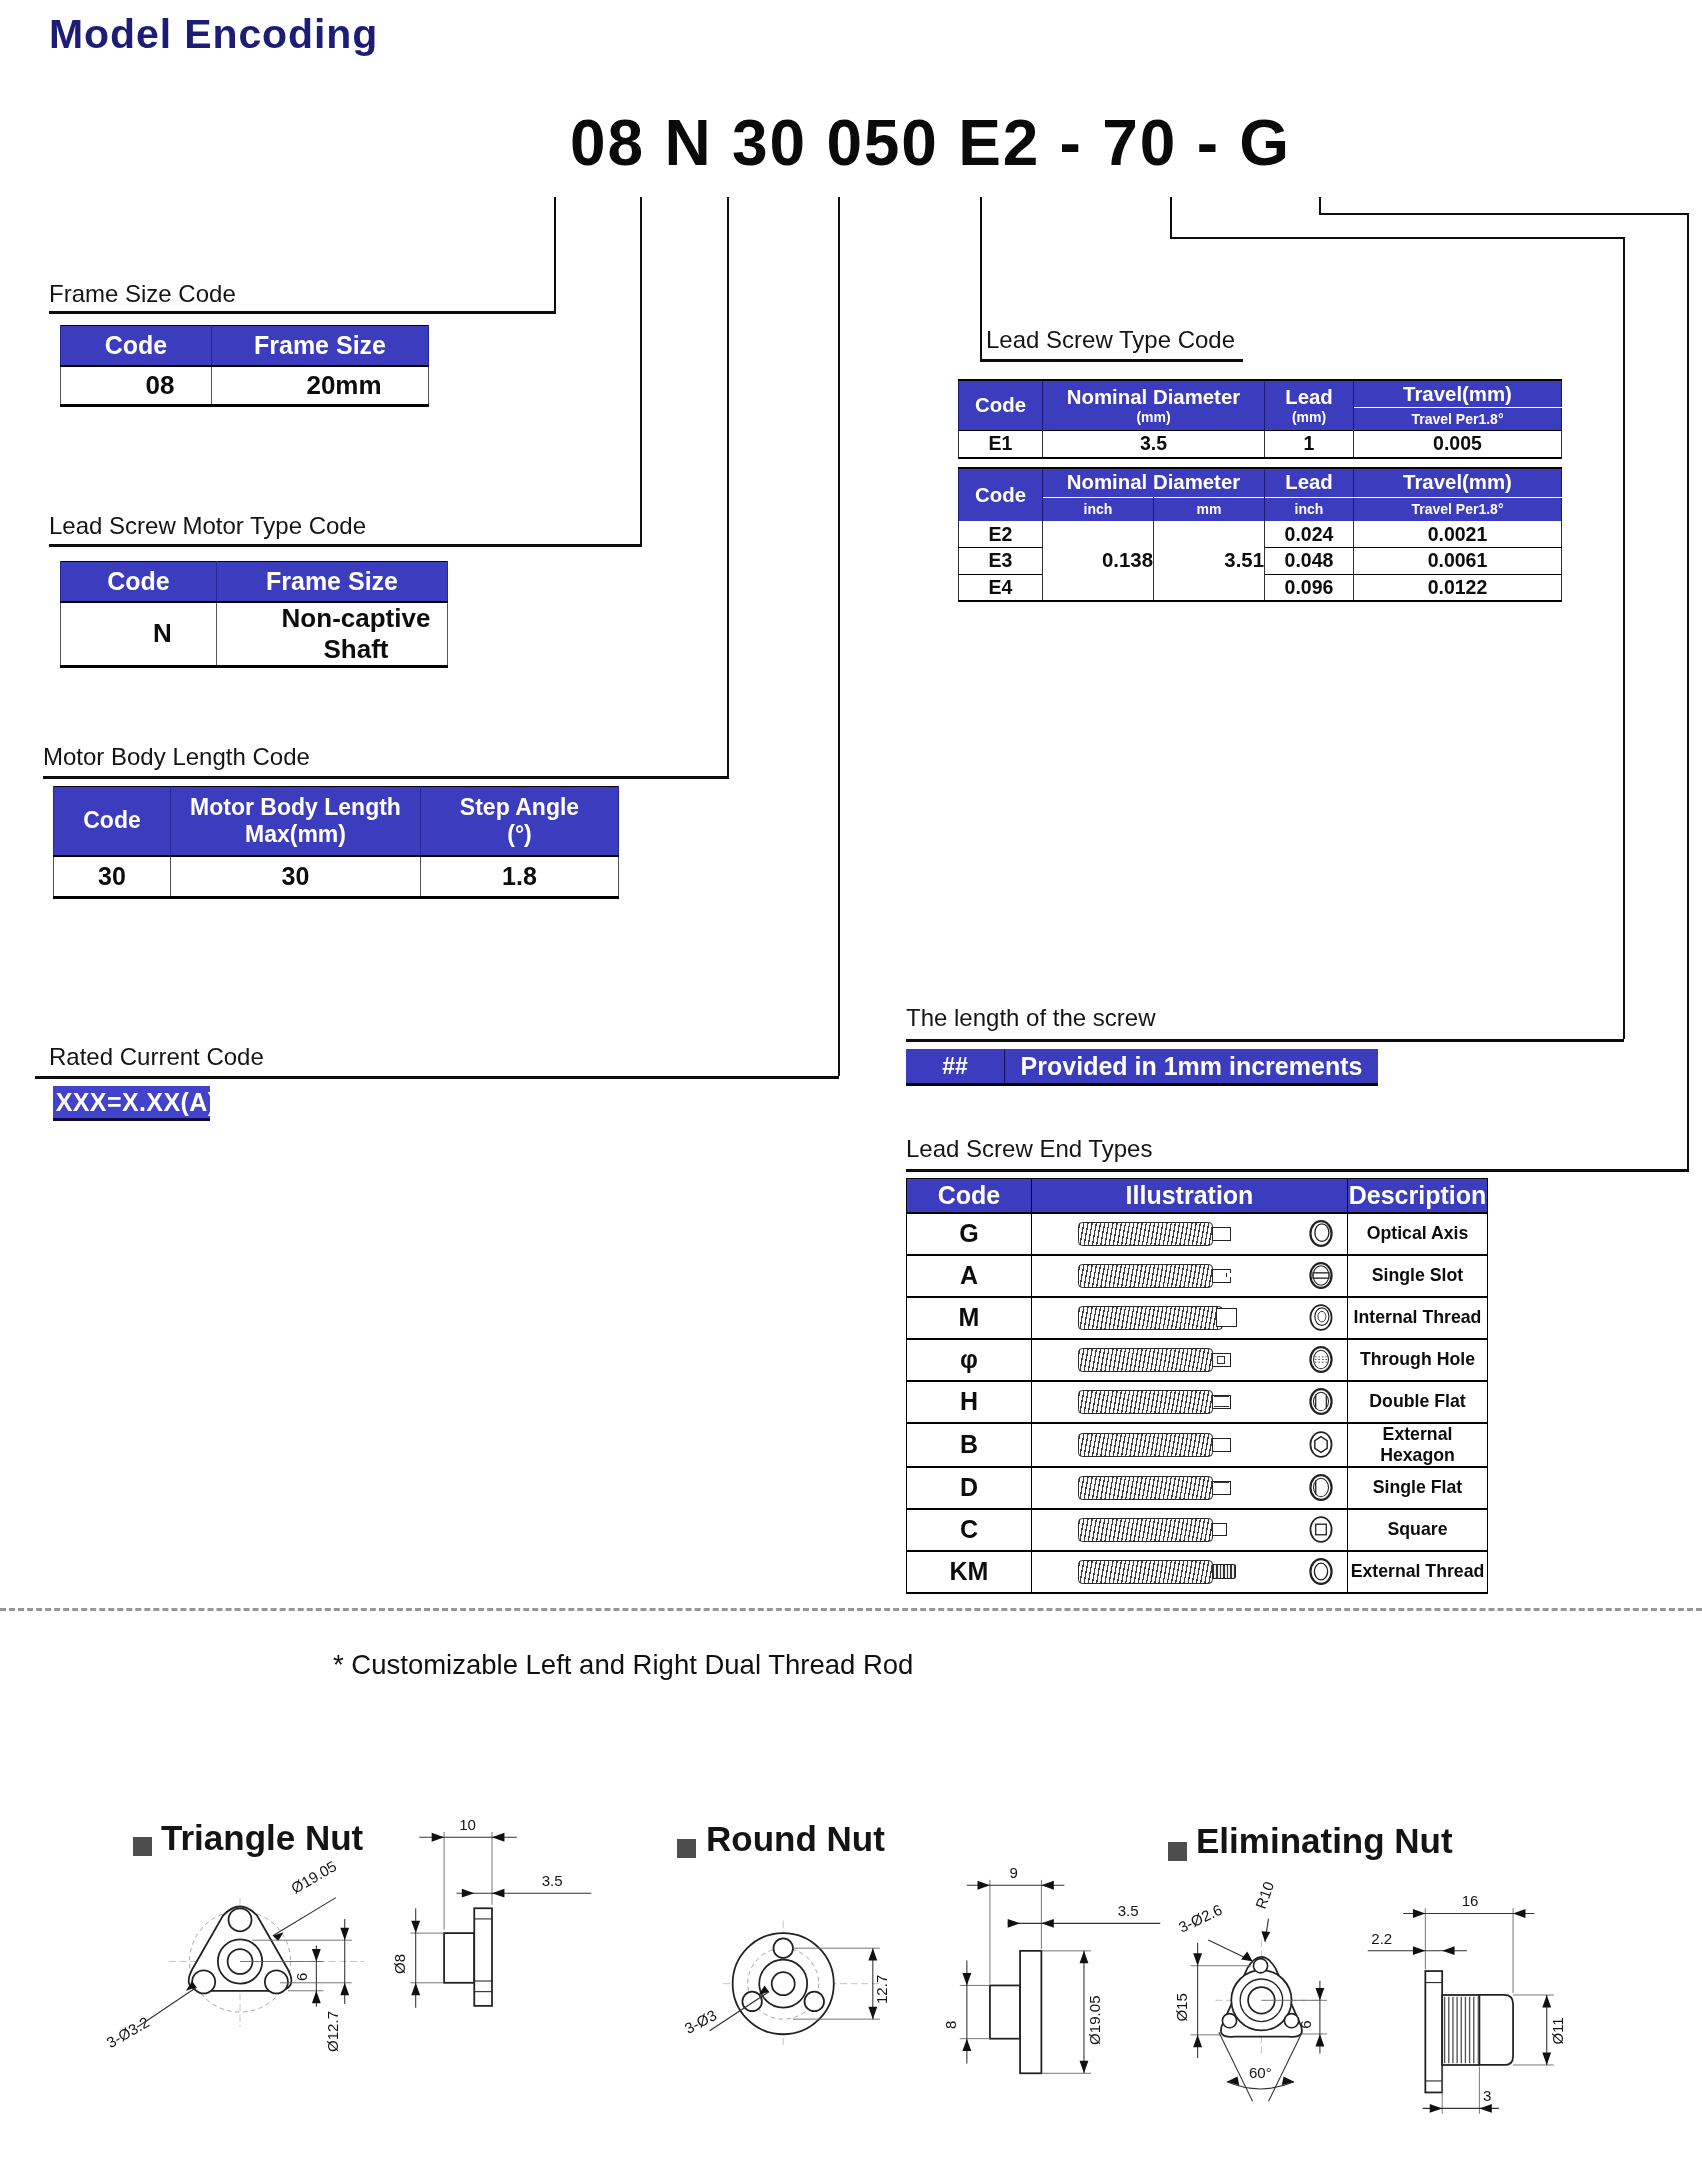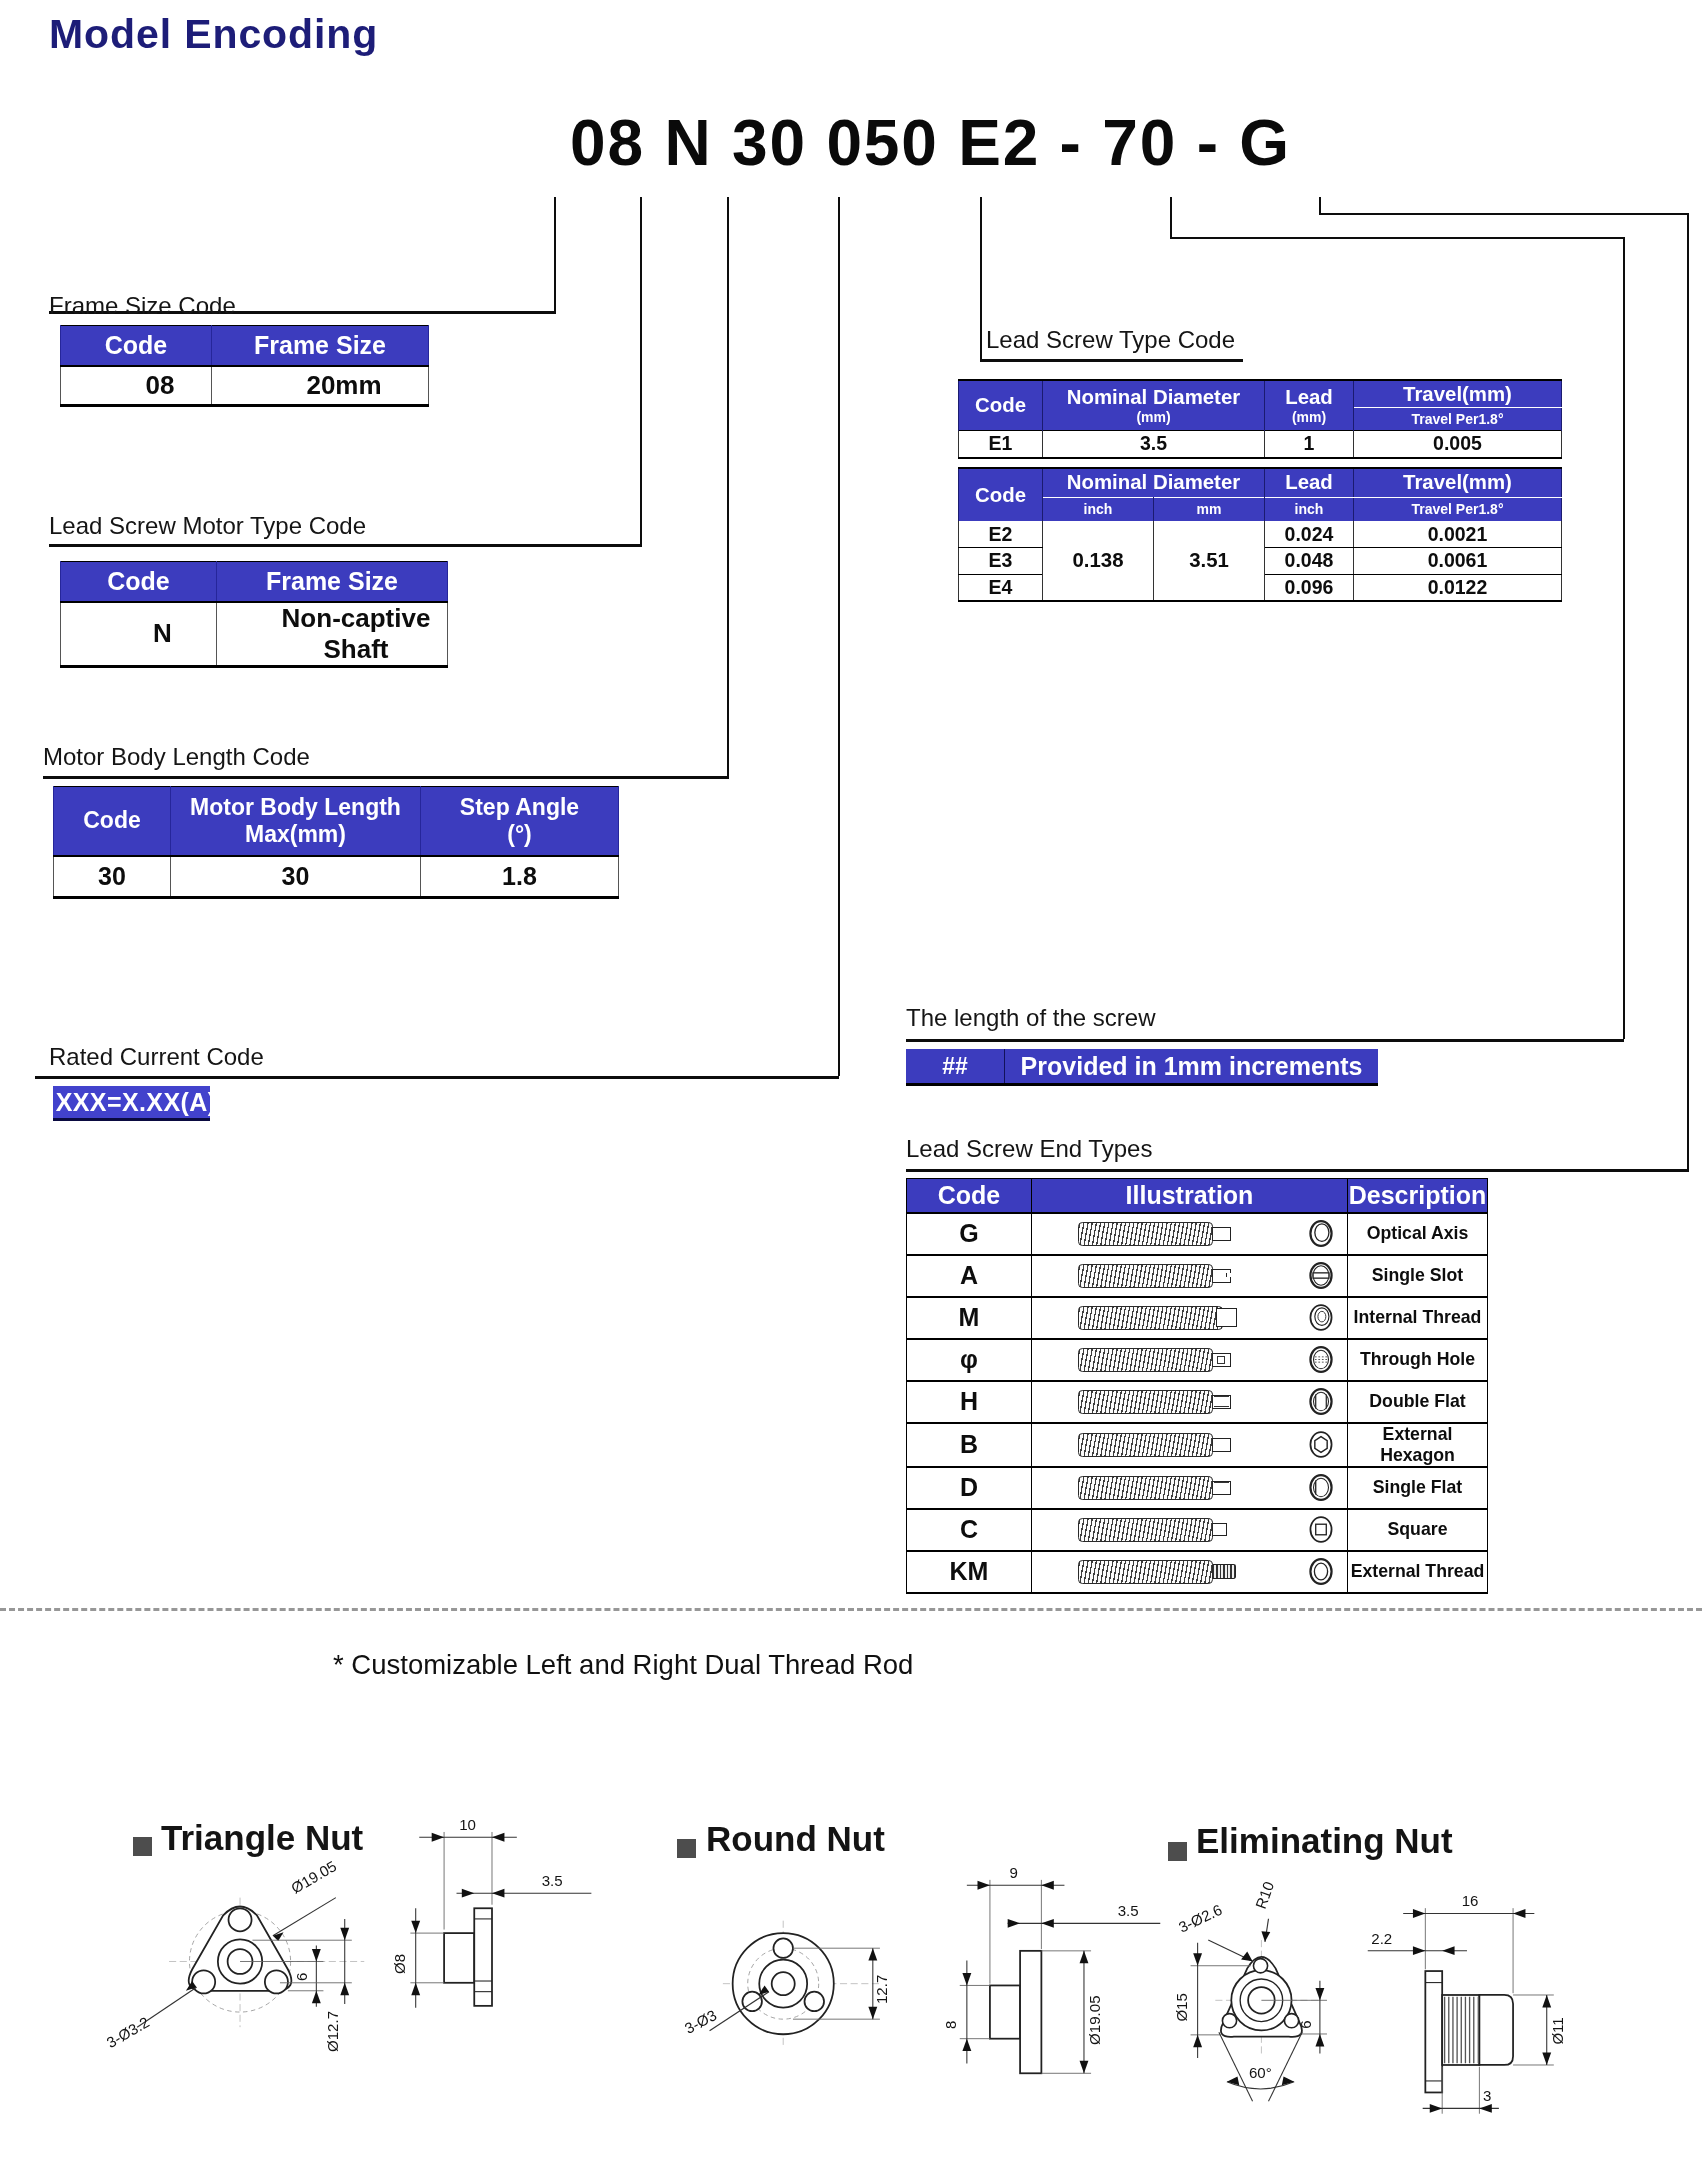--- a/index.html
+++ b/index.html
@@ -36,21 +36,21 @@
   table.mbl tr.b td { height:42px; font-size:25px; border-bottom:3.5px solid #000; border-left:0.9px solid #555; border-right:0.9px solid #555; }
 
   
   table.lst { border-top:2.7px solid #000; border-bottom:2.7px solid #000; }
   table.lst td { border-left:0.9px solid #1b1b70; border-right:0.9px solid #1b1b70; }
   table.lst td.hd { font-size:20.4px; }
   table.lst td.hd.sub { font-size:14px; }
   table.lst tr.b td { background:#fff; border-left:0.9px solid #333; border-right:0.9px solid #333; font-size:19.5px; }
   table.t1 tr.b td { height:28px; border-top:1.8px solid #000; }
   table.t2 tr.b td { height:26.6px; border-bottom:1.8px solid #000; }
-  table.t2 tr.b td.merged { border-bottom:none; font-size:20.4px; }
+  table.t2 tr.b td.merged { border-bottom:none; font-size:20.4px;text-align:right; }
 
   
   .len-bar { position:absolute; left:906px; top:1049px; width:472px; height:37px; display:flex; border-bottom:3.5px solid #000; }
   .len-bar .c1 { width:99px; background:#3c3cbe; color:#fff; font-weight:bold; font-size:23px; display:flex; align-items:center; justify-content:center; border-right:1.8px solid #12125a; }
   .len-bar .c2 { flex:1; background:#3c3cbe; color:#fff; font-weight:bold; font-size:25px; display:flex; align-items:center; justify-content:center; }
 
   
   table.et { border-top:1.8px solid #000; }
   table.et td { border:0.9px solid #000; }
   table.et tr.h td { background:#3c3cbe; color:#fff; height:34px; font-size:25px; border-bottom:2.7px solid #000; }
@@ -110,21 +110,21 @@
   <div class="hline" style="left:980px;top:359px;width:263px"></div>
   <div class="vline" style="left:1170px;top:197px;height:40px"></div>
   <div class="hline" style="left:1170px;top:237px;width:454px;height:1.8px"></div>
   <div class="vline" style="left:1623px;top:237px;height:802px"></div>
   <div class="hline" style="left:906px;top:1039px;width:718px"></div>
   <div class="vline" style="left:1319px;top:197px;height:16px"></div>
   <div class="hline" style="left:1319px;top:213px;width:370px;height:1.8px"></div>
   <div class="vline" style="left:1687px;top:213px;height:956px"></div>
   <div class="hline" style="left:906px;top:1169px;width:783px"></div>
 
-  <div class="sec-label" style="left:49px;top:292px">Frame Size Code</div>
+  <div class="sec-label" style="left:49px;top:280px">Frame Size Code</div>
   <div class="sec-label" style="left:49px;top:512px">Lead Screw Motor Type Code</div>
   <div class="sec-label" style="left:43px;top:743px">Motor Body Length Code</div>
   <div class="sec-label" style="left:49px;top:1043px">Rated Current Code</div>
   <div class="sec-label" style="left:986px;top:326px">Lead Screw Type Code</div>
   <div class="sec-label" style="left:906px;top:1004px">The length of the screw</div>
   <div class="sec-label" style="left:906px;top:1135px">Lead Screw End Types</div>
 
   <table class="spec two" style="left:60px;top:325px;width:368px">
     <colgroup>
         <col style="width:151px">

